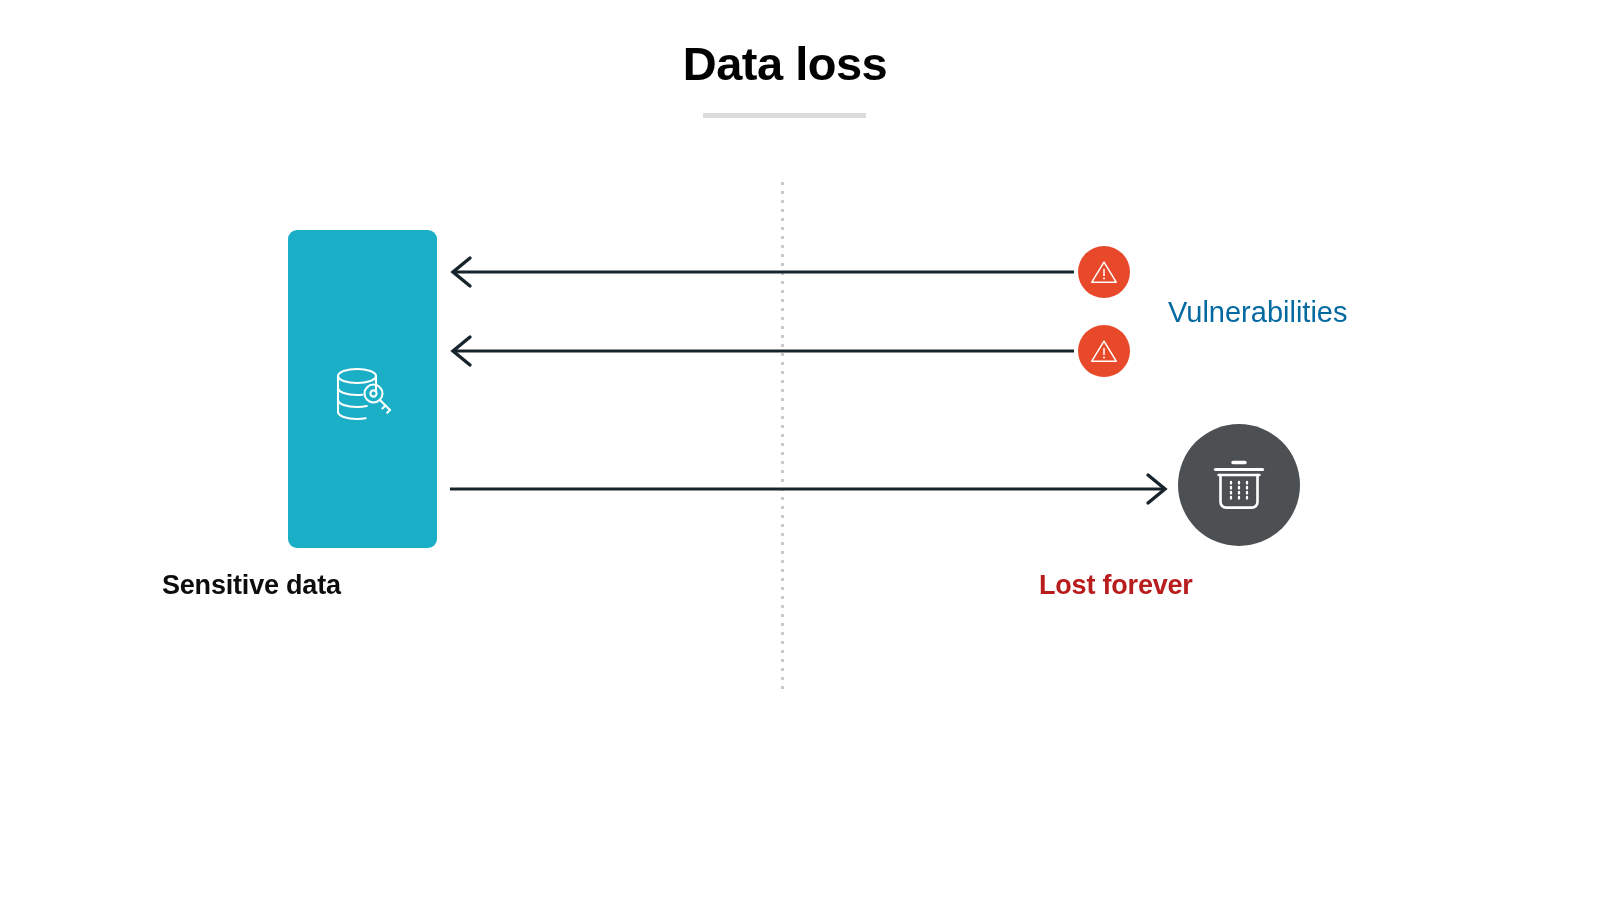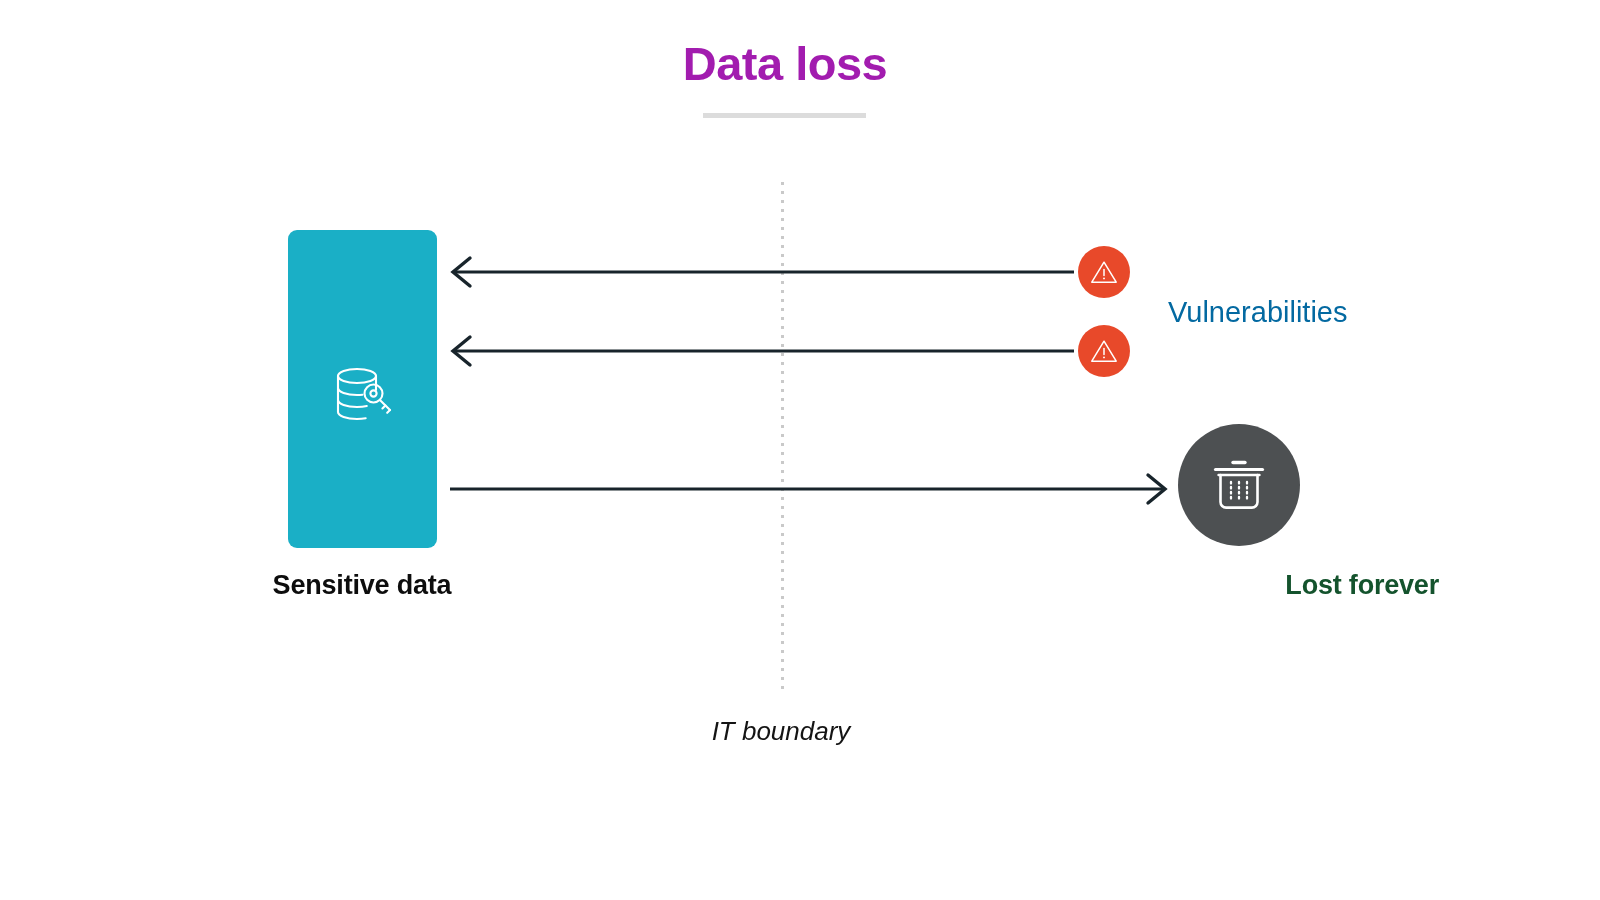--- a/index.html
+++ b/index.html
@@ -22,21 +22,21 @@
   
   .title {
     position: absolute;
     left: 0;
     top: 38px;
     width: 1570px;
     text-align: center;
     font-size: 47px;
     font-weight: bold;
     letter-spacing: -0.5px;
-    color: #a21caf;
+    color: #000000;
     line-height: 1.1;
   }
   .title-rule {
     position: absolute;
     left: 703px;
     top: 113px;
     width: 163px;
     height: 5px;
     background: #dcdcdc;
   }
@@ -79,21 +79,20 @@
     left: 39px;
     top: 130px;
     width: 72px;
     height: 72px;
   }
   .label-sensitive {
     position: absolute;
     left: 162px;
     top: 570px;
     width: 400px;
-    text-align: center;
     font-size: 27px;
     font-weight: bold;
     letter-spacing: -0.2px;
     color: #0d0d0d;
   }
 
   
   .arrow {
     position: absolute;
     height: 40px;
@@ -136,37 +135,36 @@
   .trash-badge svg {
     position: absolute;
     left: 31px;
     top: 31px;
   }
   .label-lost {
     position: absolute;
     left: 1039px;
     top: 570px;
     width: 400px;
-    text-align: right;
+    text-align: left;
     font-size: 27px;
     font-weight: bold;
     letter-spacing: -0.2px;
-    color: #14532d;
+    color: #b91c1c;
   }
 </style>
 </head>
 <body>
 
 <div id="canvas">
 
   <div class="title">Data loss</div>
   <div class="title-rule"></div>
 
   <div class="boundary-line"></div>
-  <div class="boundary-label">IT boundary</div>
 
   <div class="data-panel">
     <span class="data-panel-icon">
       <svg width="72" height="72" viewBox="0 0 72 72" fill="none" stroke="#ffffff" stroke-width="2.1" stroke-linecap="round" stroke-linejoin="round">
 
         <ellipse cx="30" cy="16" rx="19" ry="7"></ellipse>
 
         <path d="M11 16 V 52 c0 3.9 8.5 7 19 7 c3.1 0 6.1 -0.28 8.7 -0.77"></path>
         <path d="M49 16 V 30"></path>
 

